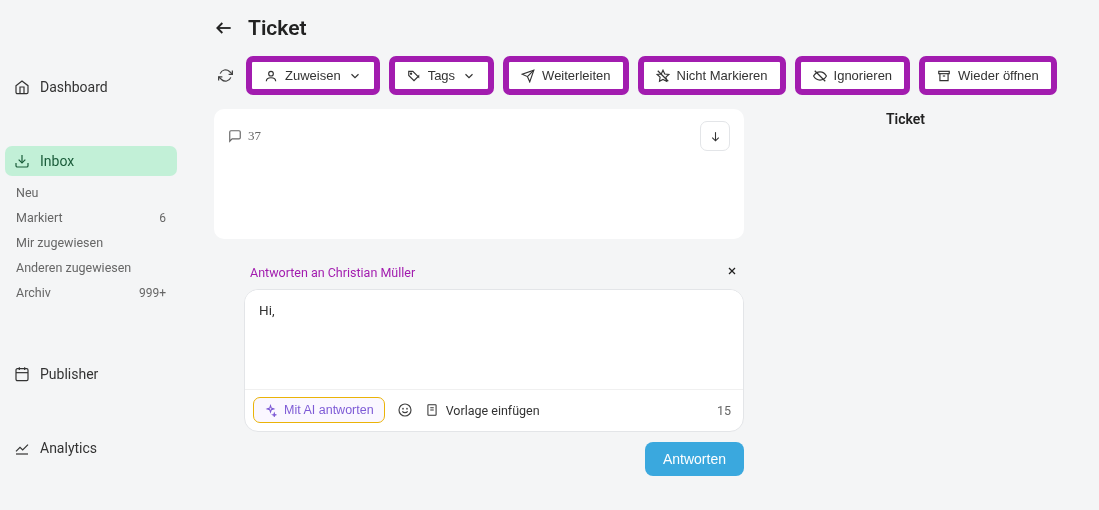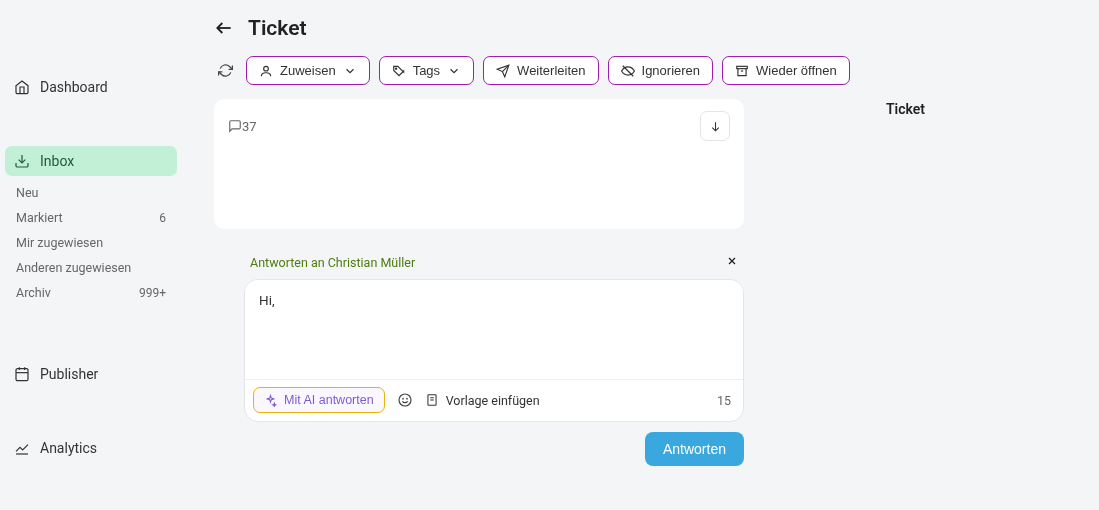--- a/index.html
+++ b/index.html
@@ -100,21 +100,21 @@
       cursor: pointer;
       padding: 4px;
       display: flex;
       align-items: center;
     }
     .action-btn {
       display: inline-flex;
       align-items: center;
       gap: 7px;
       background: #fff;
-      border: 1px solid #a21caf;
+      border: 6px solid #a21caf;
       border-radius: 7px;
       padding: 6px 12px;
       font-size: 13px;
       color: #333;
       cursor: pointer;
     }
     .action-btn svg {
       width: 14px;
       height: 14px;
     }
@@ -149,22 +149,24 @@
       position: relative;
     }
     .msg-header {
       display: flex;
       align-items: center;
       justify-content: space-between;
     }
     .comment-count {
       display: flex;
       align-items: center;
+      gap: 6px;
       color: #666;
       font-size: 13px;
+      font-family: Liberation Serif, serif;
     }
     .scroll-down-btn {
       width: 30px;
       height: 30px;
       border: 1px solid #e3e5e8;
       border-radius: 7px;
       background: #fff;
       display: flex;
       align-items: center;
       justify-content: center;
@@ -175,21 +177,21 @@
       margin-top: 6px;
     }
     .reply-area {
       padding: 0 0 0 30px;
     }
     .reply-head {
       display: flex;
       justify-content: space-between;
       align-items: center;
       padding: 4px 6px 8px 6px;
-      color: #4d7c0f;
+      color: #a21caf;
       font-size: 12.5px;
     }
     .close-x {
       cursor: pointer;
       font-size: 15px;
       color: #333;
     }
     .reply-box {
       background: #fff;
       border: 1px solid #e3e5e8;
@@ -378,20 +380,27 @@
       </button>
 
       <button class="action-btn">
         <svg viewBox="0 0 24 24" fill="none" stroke="currentColor" stroke-width="2">
             <line x1="22" y1="2" x2="11" y2="13"></line>
             <polygon points="22 2 15 22 11 13 2 9 22 2"></polygon>
           </svg>
         <span>Weiterleiten</span>
       </button>
 
+      <button class="action-btn">
+        <svg viewBox="0 0 24 24" fill="none" stroke="currentColor" stroke-width="2">
+            <polygon points="12 2 15 8.5 22 9.3 17 14 18 21 12 17.8 6 21 7 14 2 9.3 9 8.5 12 2"></polygon>
+            <line x1="3" y1="3" x2="21" y2="21"></line>
+          </svg>
+        <span>Nicht Markieren</span>
+      </button>
 
       <button class="action-btn">
         <svg viewBox="0 0 24 24" fill="none" stroke="currentColor" stroke-width="2">
             <path d="M1 12s4-7 11-7 11 7 11 7-4 7-11 7S1 12 1 12z"></path>
             <line x1="3" y1="3" x2="21" y2="21"></line>
           </svg>
         <span>Ignorieren</span>
       </button>
 
       <button class="action-btn">

